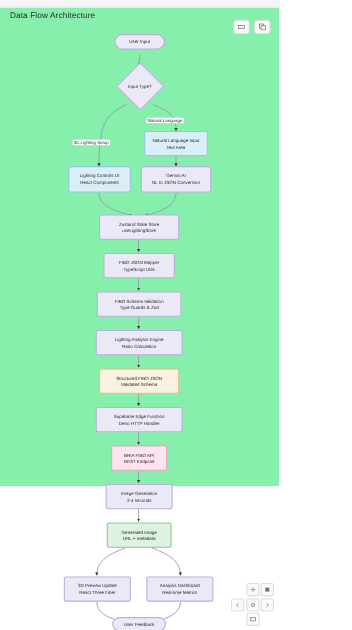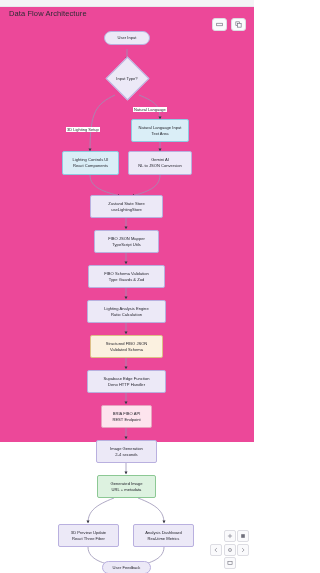--- a/index.html
+++ b/index.html
@@ -6,21 +6,21 @@
   html, body {
     margin: 0; padding: 0;
     width: 254px; height: 573px;
     background: #ffffff;
     font-family: "Liberation Sans", sans-serif;
     overflow: hidden;
   }
   #app {
     position: relative;
     width: 254px; height: 442px;
-    background: #ec4899;
+    background: #86efac;
   }
   .topstrip {
     position: absolute; left: 0; top: 0;
     width: 254px; height: 7px;
     background: #f4f4f6;
     border-bottom: 1px solid #e8e8ec;
   }
   .page-title {
     position: absolute; left: 9px; top: 9px;
     font-size: 7.5px; color: #2b2b33; letter-spacing: .1px;

